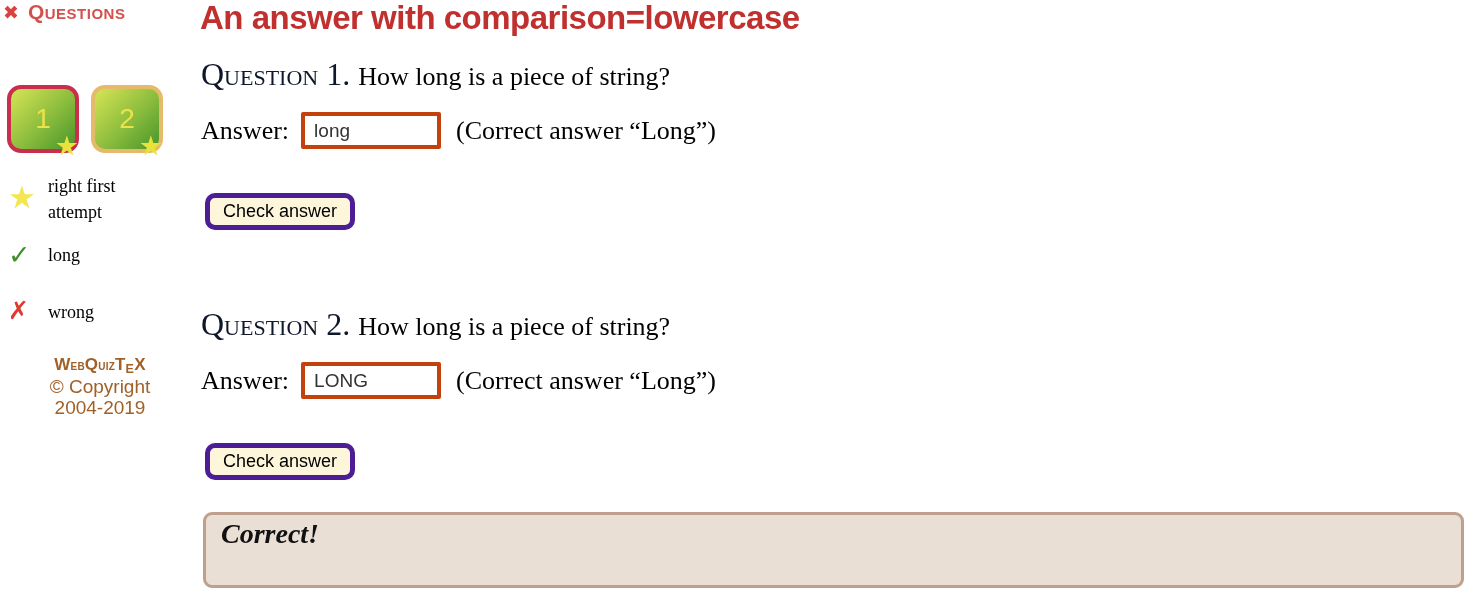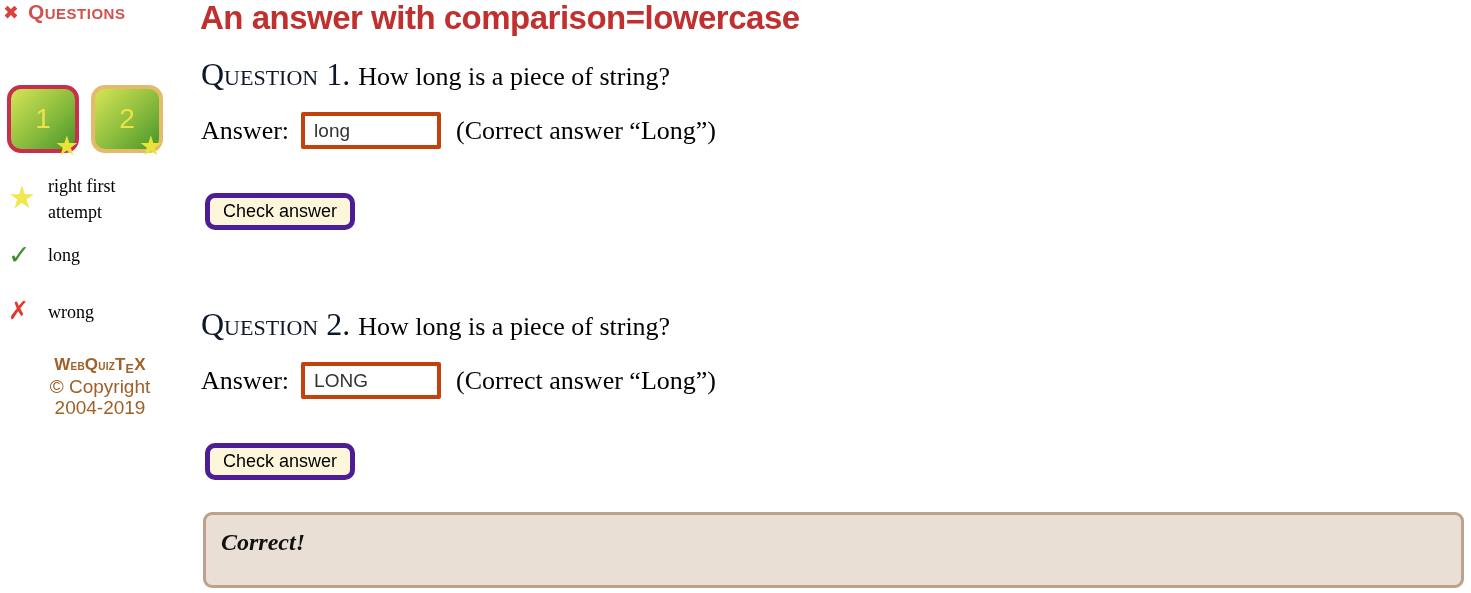--- a/index.html
+++ b/index.html
@@ -121,21 +121,21 @@
 
   .feedback {
     position: absolute; left: 203px; top: 512px;
     width: 1261px; height: 76px;
     background: #eadfd5;
     border: 3px solid #bfa08c; border-radius: 9px;
     padding: 3px 15px;
   }
   .feedback-heading {
     font-style: italic; font-weight: bold;
-    font-size: 24px; line-height: 32px; color: #111; margin-top: 8px;
+    font-size: 28px; line-height: 32px; color: #111;
   }
   .feedback-message { font-size: 26px; line-height: 31px; color: #c23434; }
 </style>
 </head>
 <body>
 
 <div class="sidebar-header">
   <span class="close-icon">✖</span>
   <span class="sidebar-title">Questions</span>
 </div>

